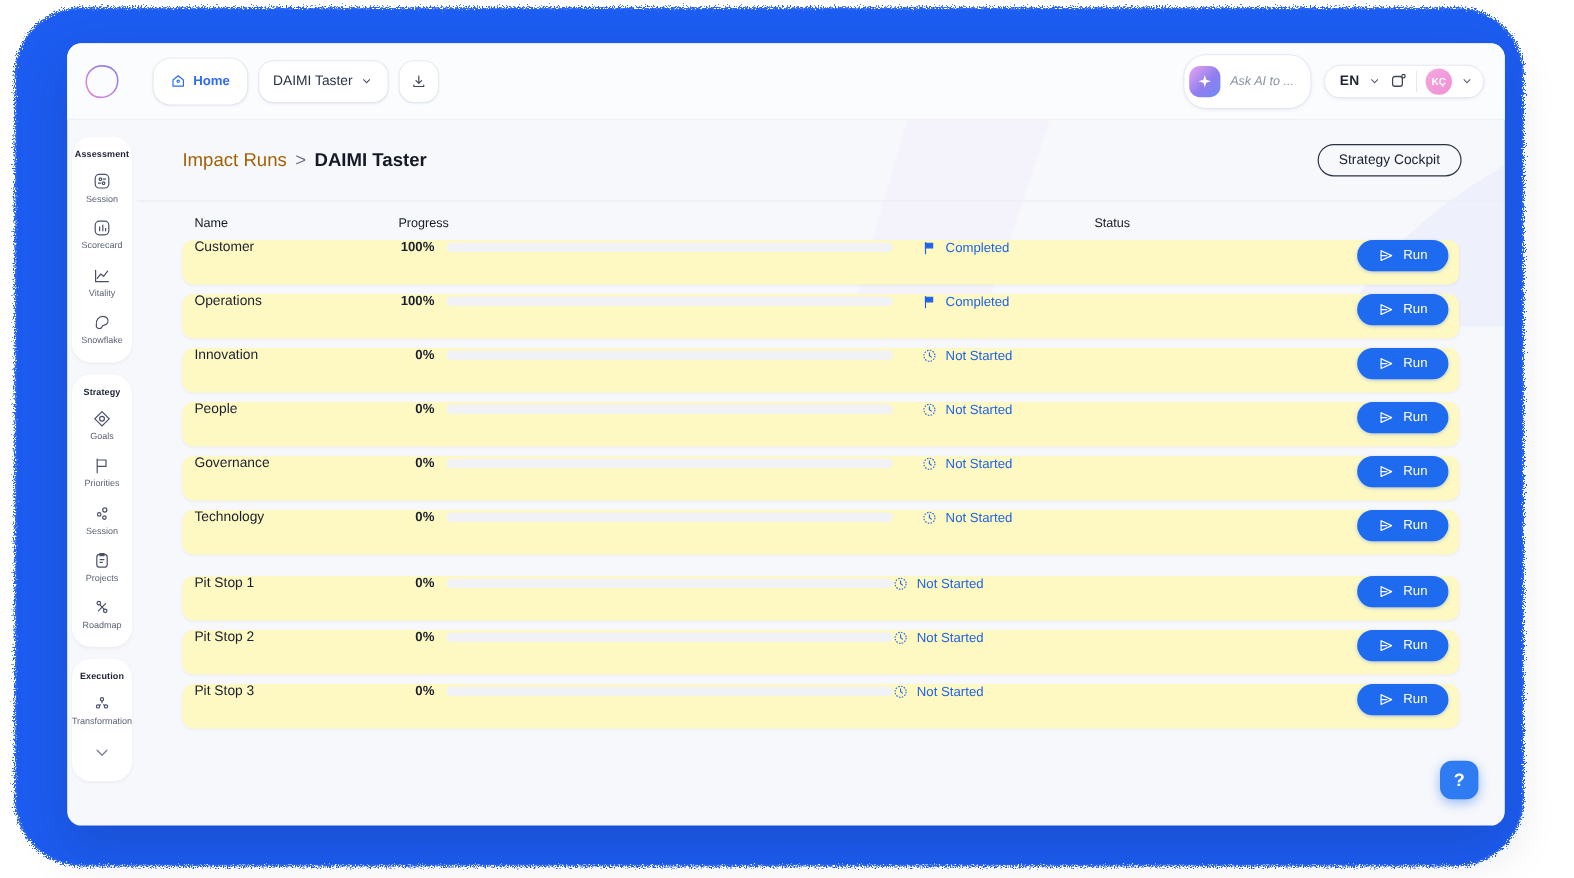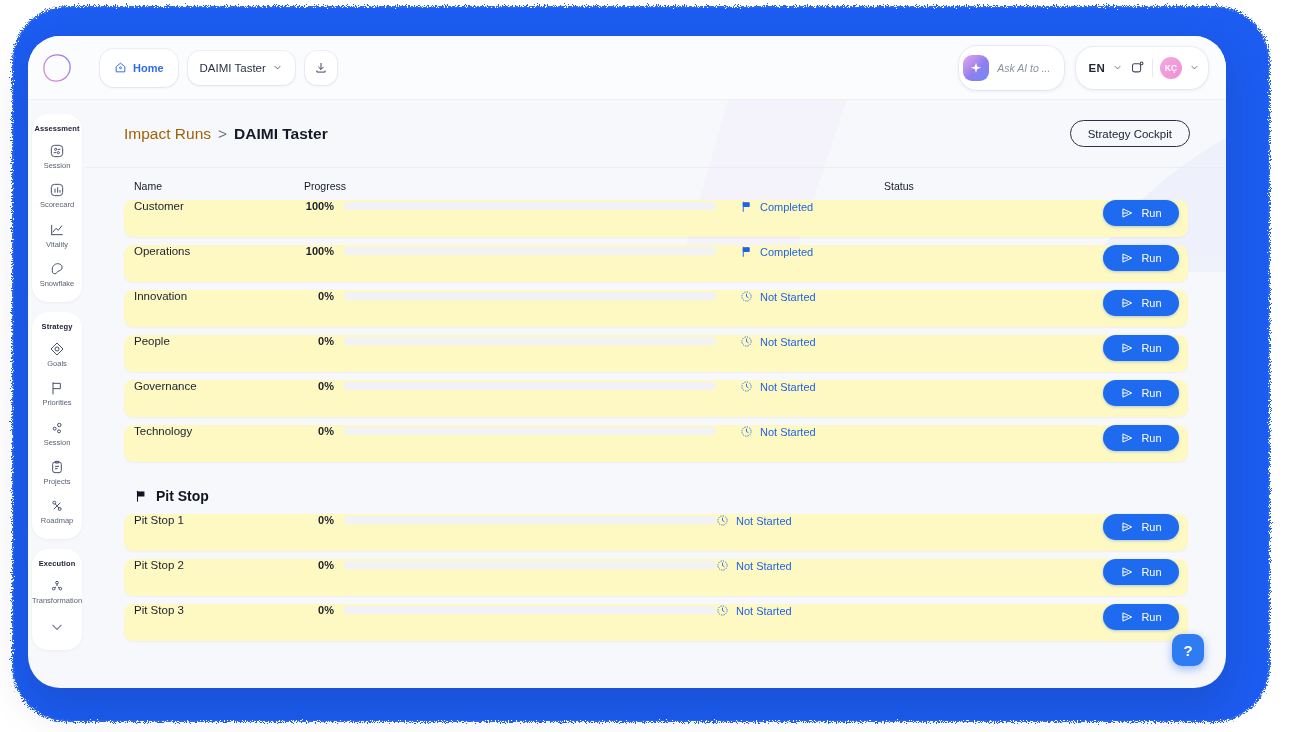--- a/index.html
+++ b/index.html
@@ -26,24 +26,24 @@
     position: absolute;
     left: 12px; top: 6px;
     width: 1258px; height: 716px;
     border-radius: 56px;
     box-shadow: inset 0 0 0 2px rgba(255,255,255,0.08);
   }
 
   
   #app {
     position: absolute;
-    left: 28px; top: 36px;
+    left: 56px; top: 36px;
     width: 1198px; height: 652px;
     background: #f7f8fb;
-    border-radius: 32px;
+    border-radius: 12px;
     overflow: hidden;
     box-shadow: 0 18px 42px rgba(18,32,80,.18);
   }
 
   
   #topbar {
     position: absolute; left: 0; top: 0;
     width: 100%; height: 64px;
     background: #fbfcfe;
     border-bottom: 1px solid #eef0f5;
@@ -80,21 +80,21 @@
     box-shadow: 0 1px 4px rgba(30,40,80,.09), 0 0 0 1px rgba(237,240,248,.9);
   }
   .spark {
     width: 26px; height: 26px; border-radius: 9px;
     background: linear-gradient(135deg,#e9a6ef 0%, #8f7ef0 55%, #6f8bf5 100%);
     display:flex;align-items:center;justify-content:center;
   }
   .ask-label { font-size: 10.5px; color:#8b92a6; font-style: italic; }
 
   .right-group {
-    height: 42px; border-radius: 18px; background:#fff;
+    height: 26px; border-radius: 18px; background:#fff;
     display:flex; align-items:center; gap:7px; padding: 0 8px 0 12px;
     box-shadow: 0 1px 4px rgba(30,40,80,.09), 0 0 0 1px rgba(237,240,248,.9);
   }
   .lang { font-size: 11.5px; font-weight: 700; color:#1f2433; letter-spacing:.3px;}
   .divider-v { width:1px; height:18px; background:#e6e9f0; }
   .avatar {
     width: 22px; height: 22px; border-radius: 50%;
     background: linear-gradient(135deg,#f4a8e0,#ef8fd2);
     color:#fff; font-size:8.5px; font-weight:700;
     display:flex;align-items:center;justify-content:center;
@@ -576,27 +576,20 @@
                 <svg width="14" height="14" viewBox="0 0 24 24" fill="none" stroke="#fff" stroke-width="1.7">
                   <path d="M5 5 L20 12 L5 19 Z" stroke-linejoin="round"></path>
                   <path d="M5 12 H13" stroke-linecap="round"></path>
                 </svg>
                 <span>Run</span>
               </button>
             </span>
           </div>
         </div>
 
-      <div class="sect-flag">
-        <svg width="14" height="14" viewBox="0 0 24 24" fill="none" stroke="#10151f" stroke-width="1.8">
-          <path d="M6 21 V4" stroke-linecap="round"></path>
-            <path d="M6 5 H17 V12 H6 Z" fill="#10151f"></path>
-        </svg>
-        <span class="t">Pit Stop</span>
-      </div>
 
       <div style="height:10px"></div>
       <div id="pitstop-rows">
           <div class="row">
             <span class="cell-name">Pit Stop 1</span>
             <span class="cell-prog">
               <span class="pct">0%</span>
               <span class="track"><span class="fill" style="width: 0%; background: transparent;"></span></span>
             </span>
             <span class="cell-status pit">

